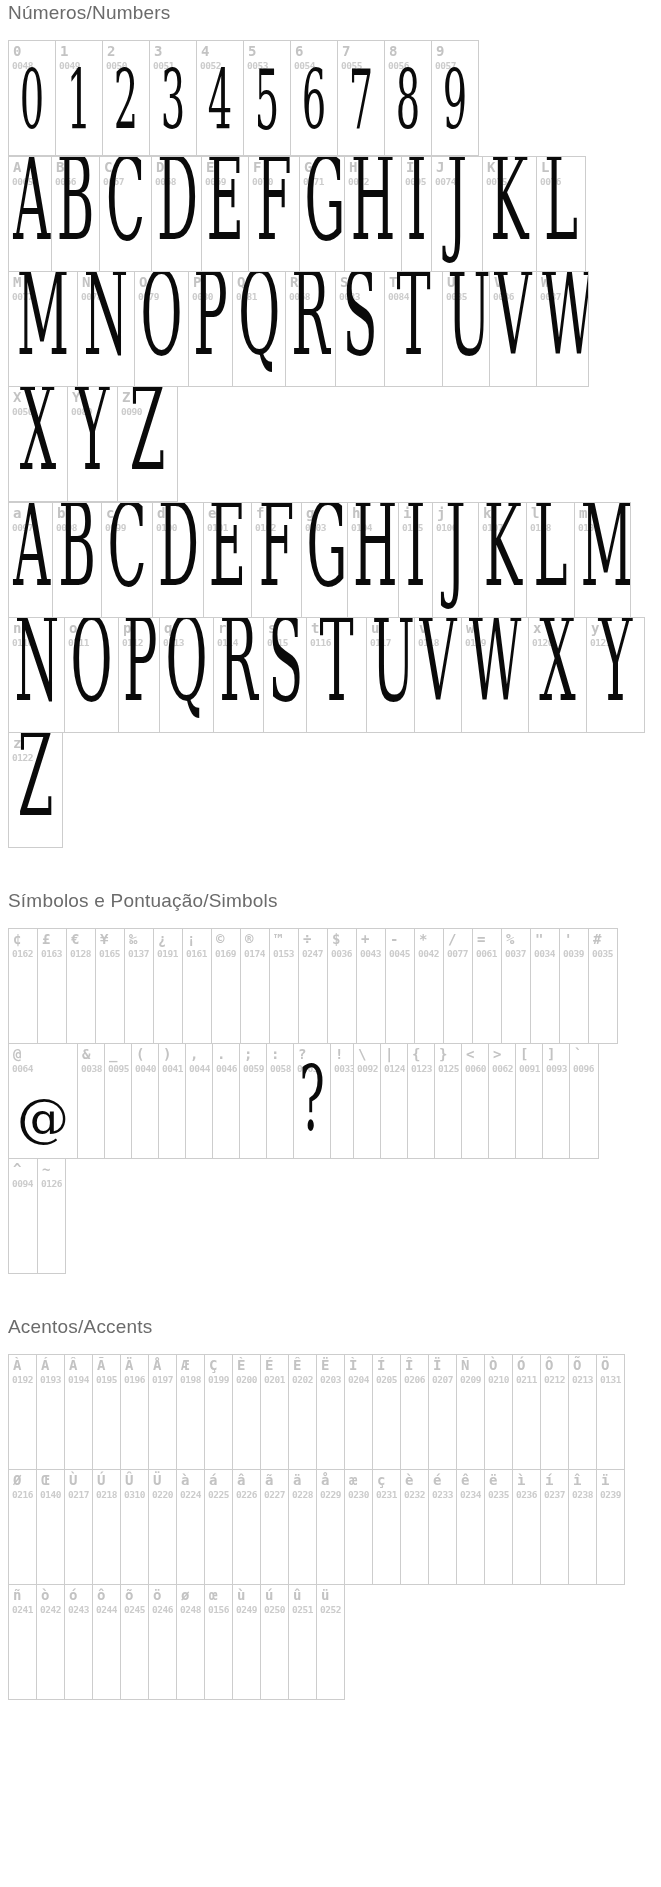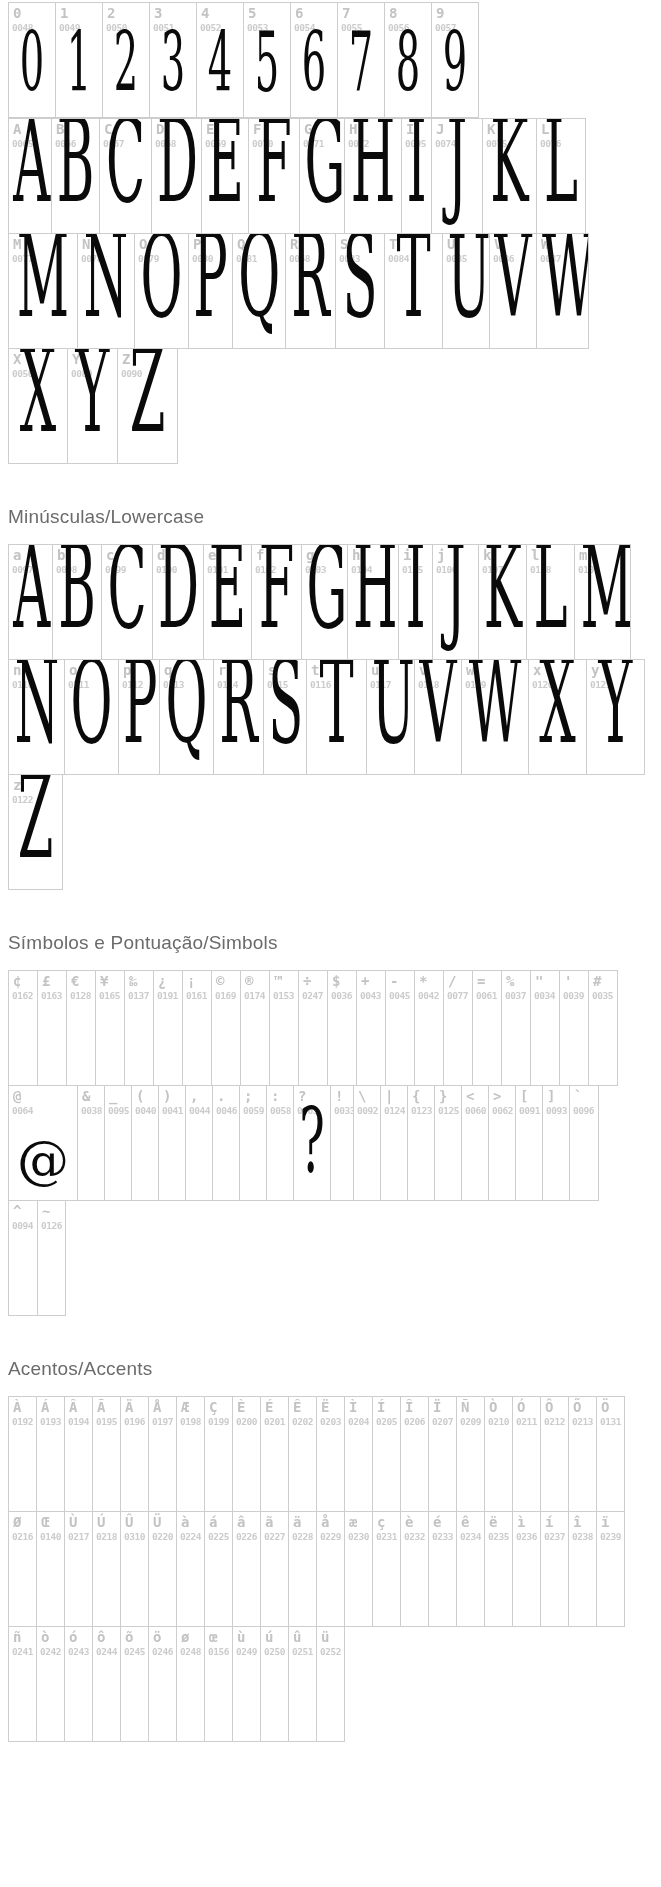--- a/index.html
+++ b/index.html
@@ -68,20 +68,21 @@
     pointer-events:none;
   }
   .sec-numbers .cell-glyph { font-size:48px; transform:scale(0.8,1.7); }
   .sec-symbols .cell-glyph { font-size:56px; transform:scale(0.85,1.6); }
   .cell-glyph.round { font-size:52px; transform:none; bottom:14px; }
 </style>
 </head>
 <body>
 
 <div class="section sec-numbers">
+  <h2 class="section-title">Números/Numbers</h2>
   <div class="rows">
       <div class="char-row">
         <div class="cell" style="width: 48px;">
     <div class="cell-label">0</div>
     <div class="cell-code">0048</div>
     <div class="cell-glyph">0</div>
   </div>
         <div class="cell" style="width: 48px;">
     <div class="cell-label">1</div>
     <div class="cell-code">0049</div>
@@ -266,21 +267,20 @@
         <div class="cell" style="width: 61px;">
     <div class="cell-label">Z</div>
     <div class="cell-code">0090</div>
     <div class="cell-glyph">Z</div>
   </div>
       </div>
     </div>
 </div>
 
 <div class="section sec-lowercase">
-  <h2 class="section-title">Minúsculas/Lowercase</h2>
   <div class="rows">
       <div class="char-row">
         <div class="cell" style="width: 45px;">
     <div class="cell-label">a</div>
     <div class="cell-code">0097</div>
     <div class="cell-glyph">A</div>
   </div>
         <div class="cell" style="width: 50px;">
     <div class="cell-label">b</div>
     <div class="cell-code">0098</div>

